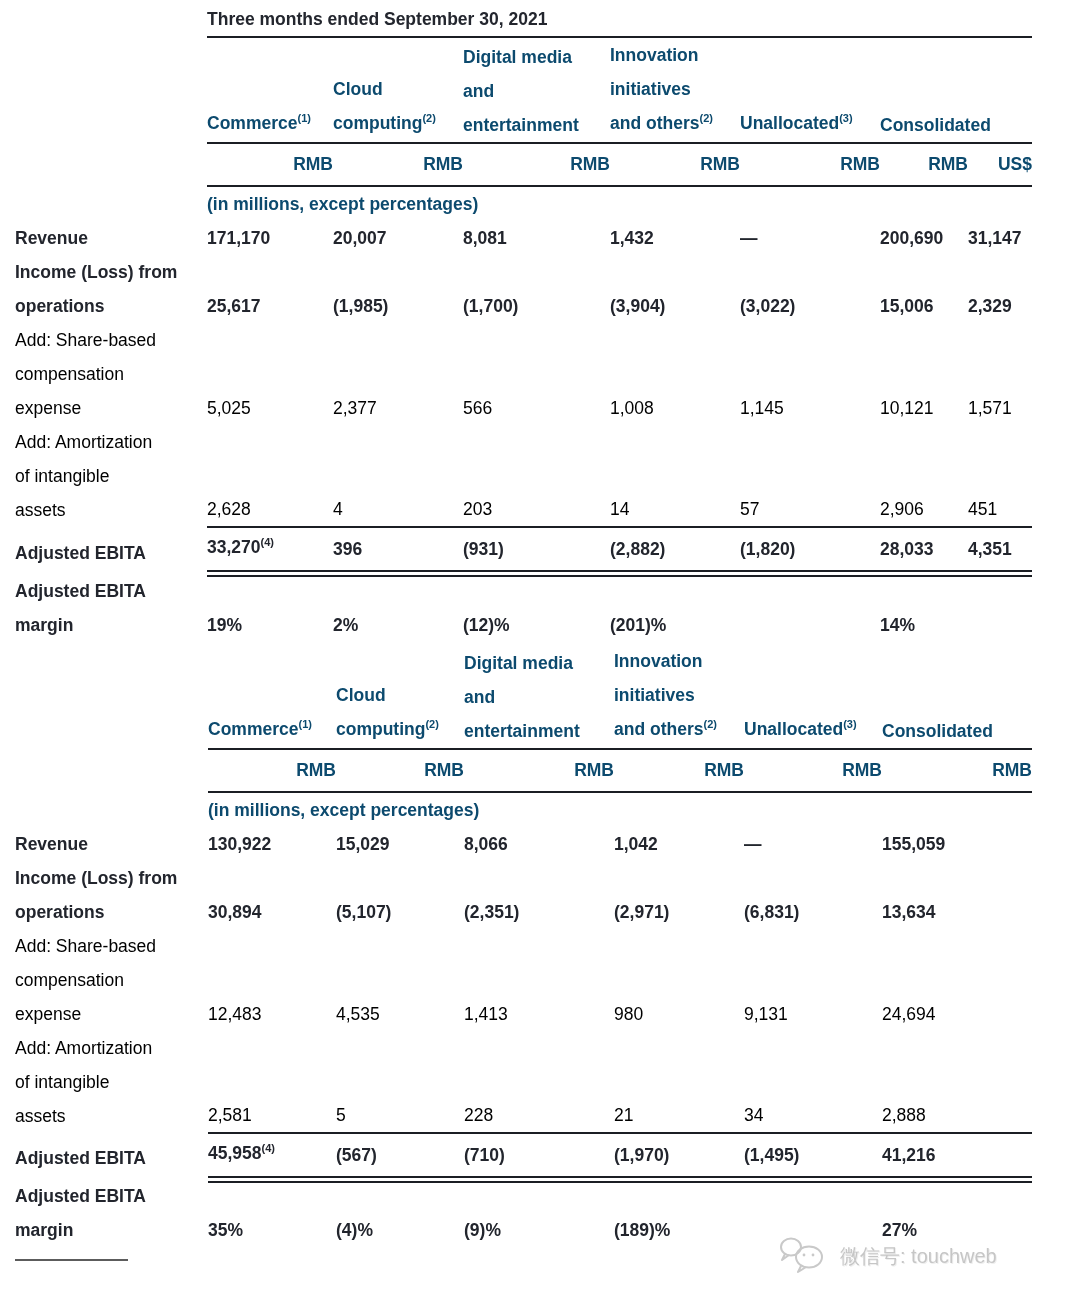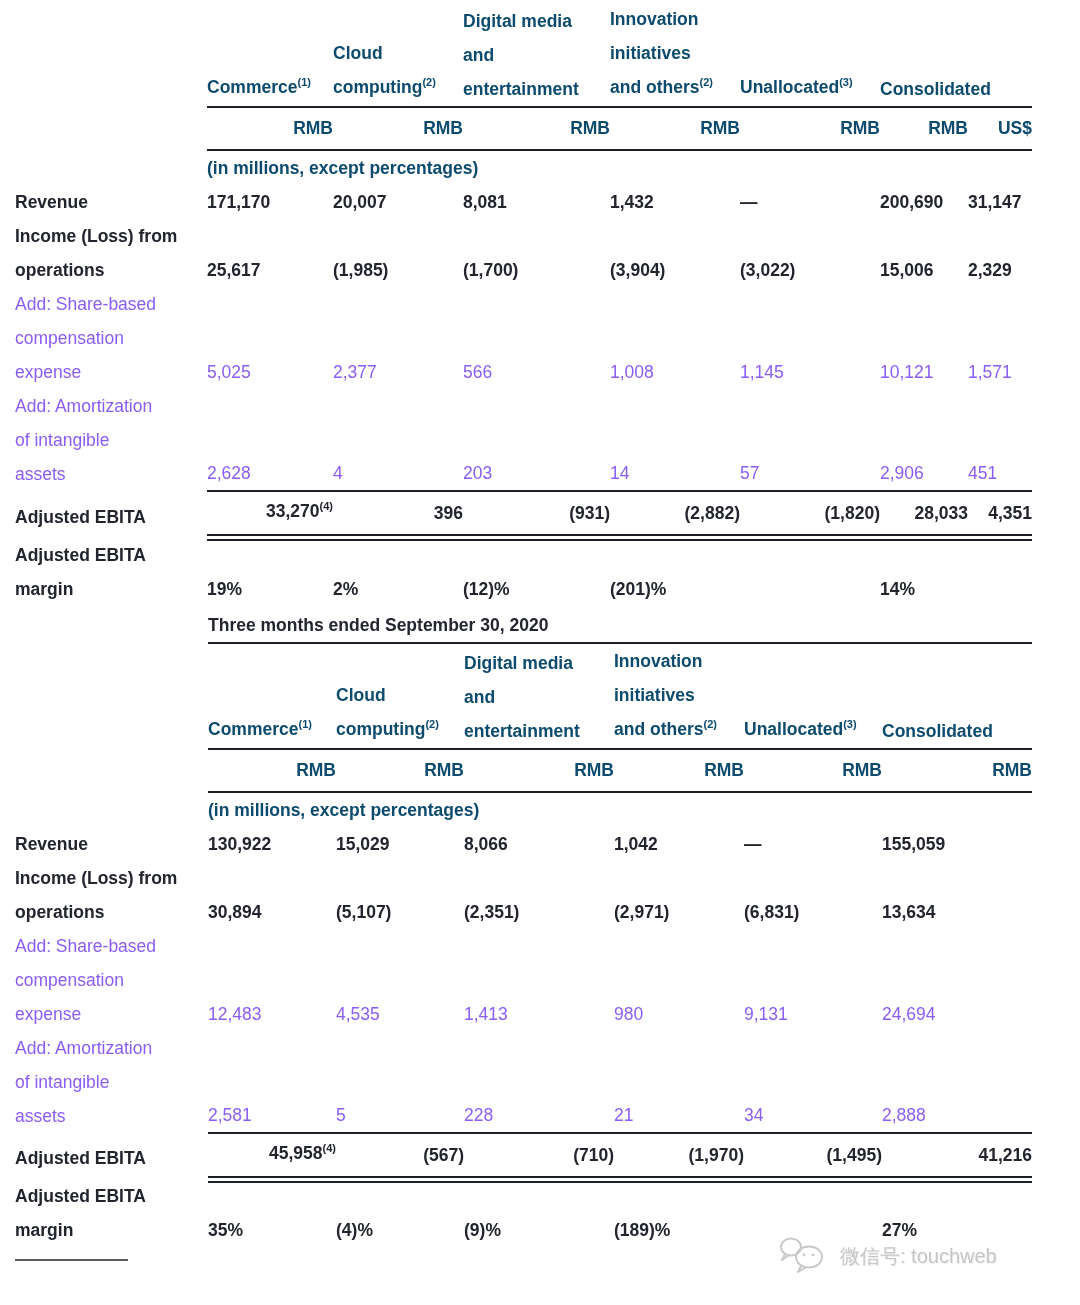--- a/index.html
+++ b/index.html
@@ -4,26 +4,26 @@
 <style>
   html,body{margin:0;padding:0;}
   body{
     width:1080px;height:1305px;background:#ffffff;position:relative;overflow:hidden;
     font-family:"Liberation Sans",sans-serif;color:#23262e;
   }
   table.seg{border-collapse:collapse;table-layout:fixed;margin:2px 0 0 15px;}
   .seg td{vertical-align:bottom;font-size:17.5px;line-height:34px;padding:0;white-space:nowrap;}
   .ttl{font-weight:700;line-height:24px;padding-bottom:5px;}
   .bl{border-bottom:2.5px solid #1b1e24;}
-  .dbl{border-bottom:7px double #1b1e24;text-align:right;}
+  .dbl{border-bottom:7px double #1b1e24;}
   tr.hdr td{font-weight:700;color:#0c4a6e;}
   tr.unit td{padding-bottom:4px;padding-top:3px;text-align:right;}
   .note{font-weight:700;}
   tr.bold td{font-weight:700;color:#22252d;margin-left:25px;}
-  tr.reg td{color:#8b5cf6;font-weight:400;}
+  tr.reg td{color:#000000;font-weight:400;}
   tr.ebita td{padding-top:2px;padding-bottom:4px;}
   .ln{display:block;}
   sup{font-size:11px;font-weight:inherit;vertical-align:baseline;position:relative;top:-7px;}
   .footnote-wrap{margin:12px 0 0 15px;}
   .fn-divider{width:113px;border-top:2px solid #5c5c5c;margin:2px 0 14px 0;}
   .watermark{position:absolute;left:778px;top:1236px;display:flex;align-items:center;gap:10px;
     color:#c6c6c6;font-size:20px;font-weight:400;text-shadow:1px 1px 0 #efefef;}
   .wm-icon{flex:0 0 auto;}
 </style>
 </head>
@@ -34,20 +34,24 @@
     <col style="width:192px">
       <col style="width:126px">
       <col style="width:130px">
       <col style="width:147px">
     <col style="width:130px">
       <col style="width:140px">
       <col style="width:88px">
       <col style="width:64px">
   </colgroup>
   <tbody>
+    <tr>
+      <td class="lbl"></td>
+      <td class="ttl bl" colspan="7">Three months ended September 30, 2021</td>
+    </tr>
     <tr class="hdr">
       <td class="lbl"></td>
       <td class="bl">
           <span class="ln"><span>Commerce</span><sup>(1)</sup></span>
         </td>
       <td class="bl">
           <span class="ln">Cloud</span>
           <span class="ln"><span>computing</span><sup>(2)</sup></span>
         </td>
       <td class="bl">
@@ -166,24 +170,20 @@
   <colgroup>
     <col style="width:193px">
       <col style="width:128px">
       <col style="width:128px">
       <col style="width:150px">
     <col style="width:130px">
       <col style="width:138px">
       <col style="width:150px">
   </colgroup>
   <tbody>
-    <tr>
-      <td class="lbl"></td>
-      <td class="ttl bl" colspan="6">Three months ended September 30, 2020</td>
-    </tr>
     <tr class="hdr">
       <td class="lbl"></td>
       <td class="bl">
           <span class="ln"><span>Commerce</span><sup>(1)</sup></span>
         </td>
       <td class="bl">
           <span class="ln">Cloud</span>
           <span class="ln"><span>computing</span><sup>(2)</sup></span>
         </td>
       <td class="bl">

